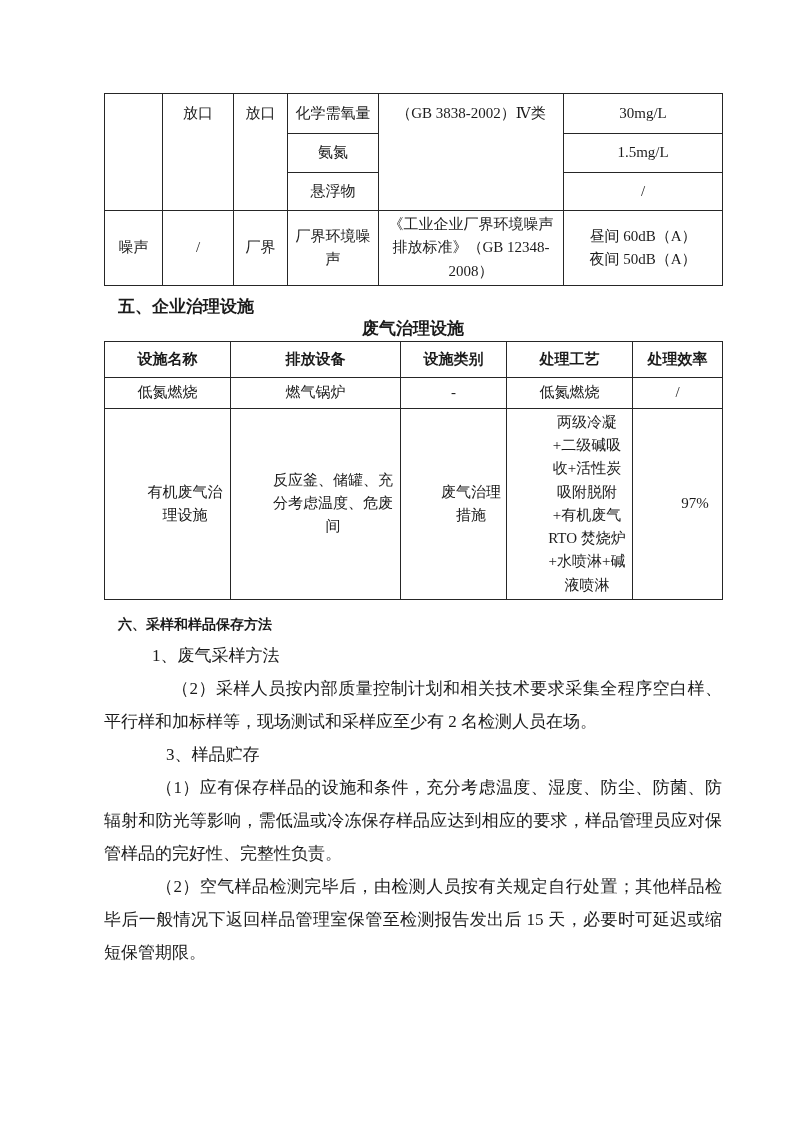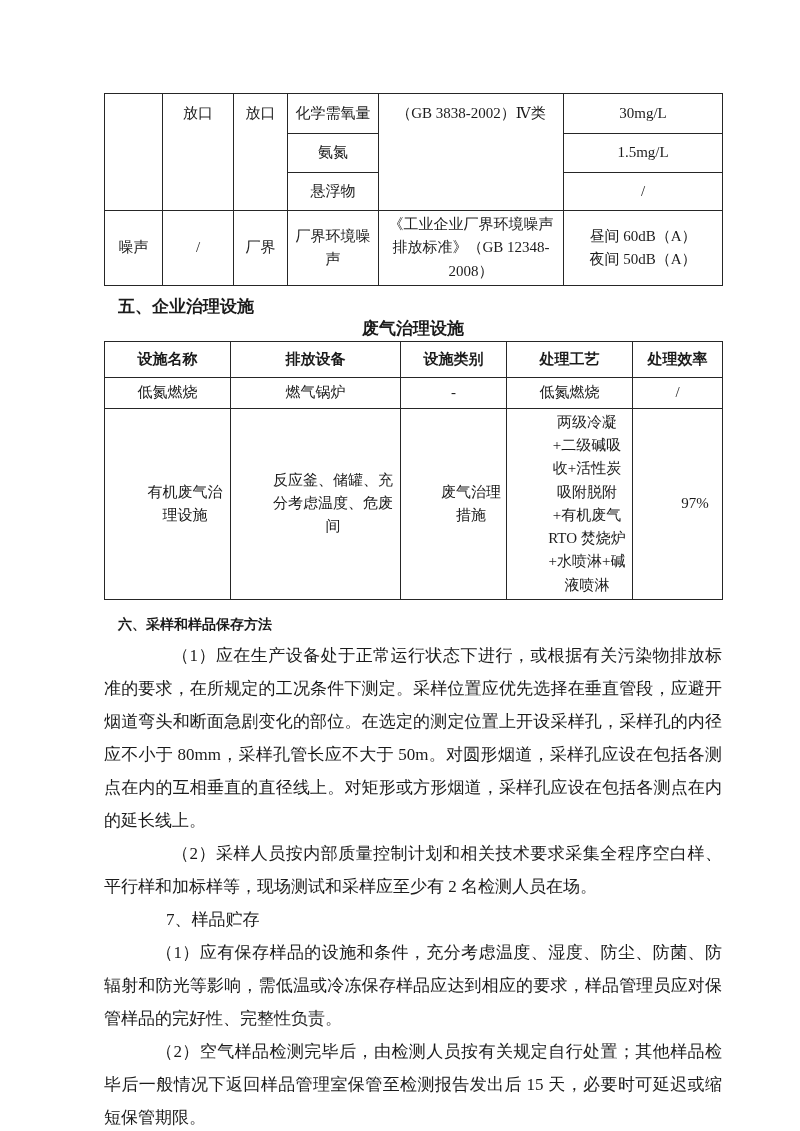--- a/index.html
+++ b/index.html
@@ -129,20 +129,20 @@
       <td>废气治理措施</td>
       <td>两级冷凝+二级碱吸收+活性炭吸附脱附+有机废气RTO 焚烧炉+水喷淋+碱液喷淋</td>
       <td>97%</td>
     </tr>
   </tbody>
     </table>
 
   <div class="heading6">六、采样和样品保存方法</div>
 
   <div class="body-text">
-    <p class="ind-a">（1）应在生产设备处于正常运行状态下进行，或根据有关污染物排放标准的要求，在所规定的工况条件下测定。采样位置应优先选择在垂直管段，应避开烟道弯头和断面急剧变化的部位。在选定的测定位置上开设采样孔，采样孔的内径应不小于 80mm，采样孔管长应不大于 50m。对圆形烟道，采样孔应设在包括各测点在内的互相垂直的直径线上。对矩形或方形烟道，采样孔应设在包括各测点在内的延长线上。</p>
+    <p class="sub1">1、废气采样方法</p>
     <p class="ind-a">（2）采样人员按内部质量控制计划和相关技术要求采集全程序空白样、平行样和加标样等，现场测试和采样应至少有 2 名检测人员在场。</p>
-    <p class="sub2">7、样品贮存</p>
+    <p class="sub2">3、样品贮存</p>
     <p class="ind-b">（1）应有保存样品的设施和条件，充分考虑温度、湿度、防尘、防菌、防辐射和防光等影响，需低温或冷冻保存样品应达到相应的要求，样品管理员应对保管样品的完好性、完整性负责。</p>
     <p class="ind-b">（2）空气样品检测完毕后，由检测人员按有关规定自行处置；其他样品检毕后一般情况下返回样品管理室保管至检测报告发出后 15 天，必要时可延迟或缩短保管期限。</p>
   </div>
 
 </div>
 
 </body></html>

